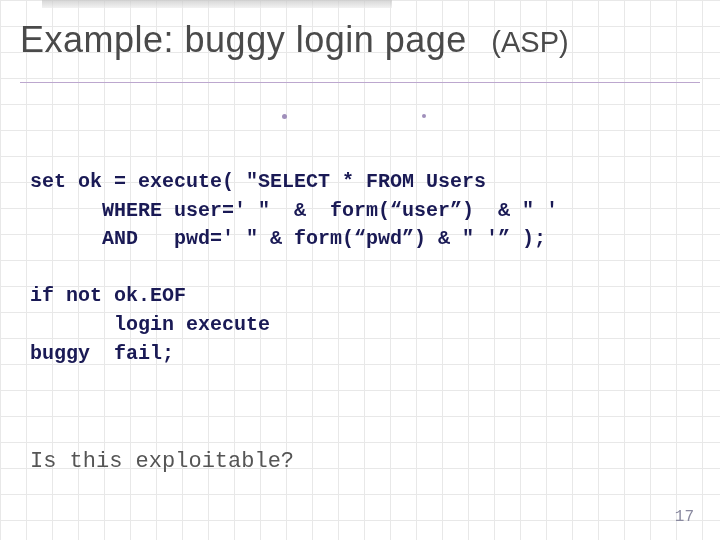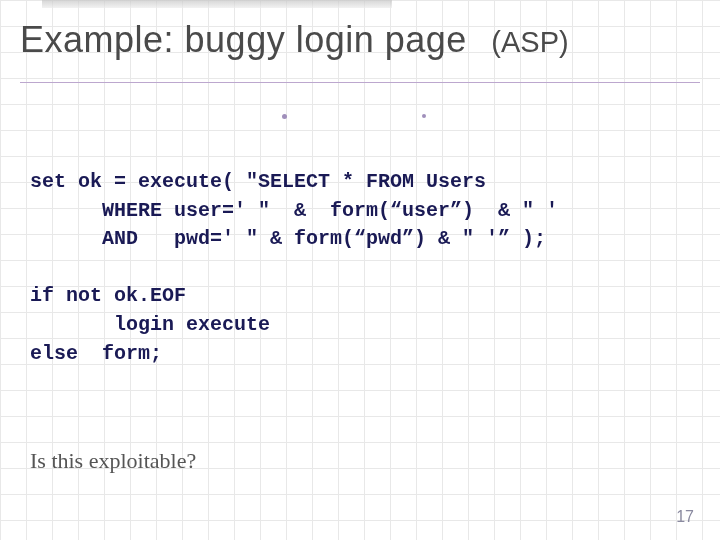--- a/index.html
+++ b/index.html
@@ -74,30 +74,30 @@
     color: var(--code-color);
     font-size: 20px;
     line-height: 1.43;
     white-space: pre-wrap;
   }
 
   .question {
     position: absolute;
     left: 30px;
     bottom: 66px;
-    font-family: Liberation Serif, serif;
+    font-family: Liberation Mono, monospace;
     font-size: 22px;
     color: var(--text-color);
   }
 
   .pagenum {
     position: absolute;
     right: 26px;
     bottom: 14px;
-    font-family: Liberation Sans, sans-serif;
+    font-family: Liberation Mono, monospace;
     font-size: 16px;
     color: var(--pagenum-color);
   }
 
   .purple-dot {
     position: absolute;
     width: 6px;
     height: 6px;
     border-radius: 50%;
     background: #a08fbb;
@@ -119,19 +119,19 @@
     <span class="purple-dot a"></span>
     <span class="purple-dot b"></span>
   </div>
 
   <pre class="code"><span>set ok = execute( "SELECT * FROM Users</span>
 <span>      WHERE user=' "  &amp;  form(“user”)  &amp; " '</span>
 <span>      AND   pwd=' " &amp; form(“pwd”) &amp; " '” );</span>
 <span></span>
 <span>if not ok.EOF</span>
 <span>       login execute</span>
-<span>else  form;</span></pre>
+<span>buggy  fail;</span></pre>
 
   <div class="question">Is this exploitable?</div>
 
   <div class="pagenum">17</div>
 
 </div>
 
 </body></html>

